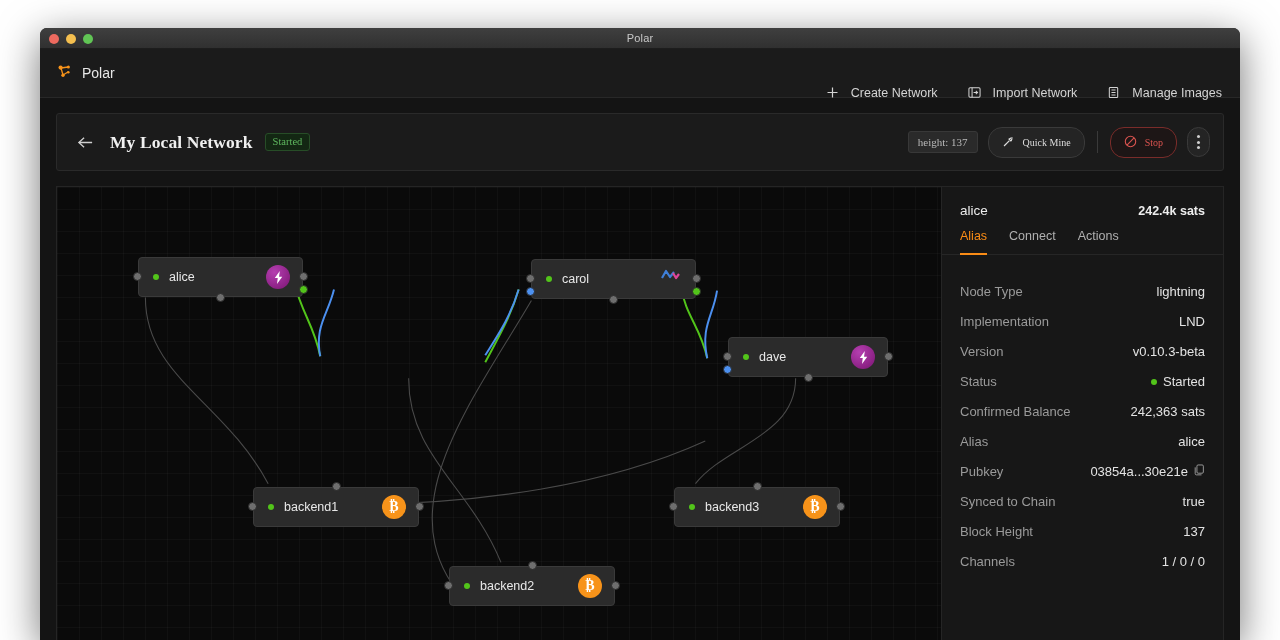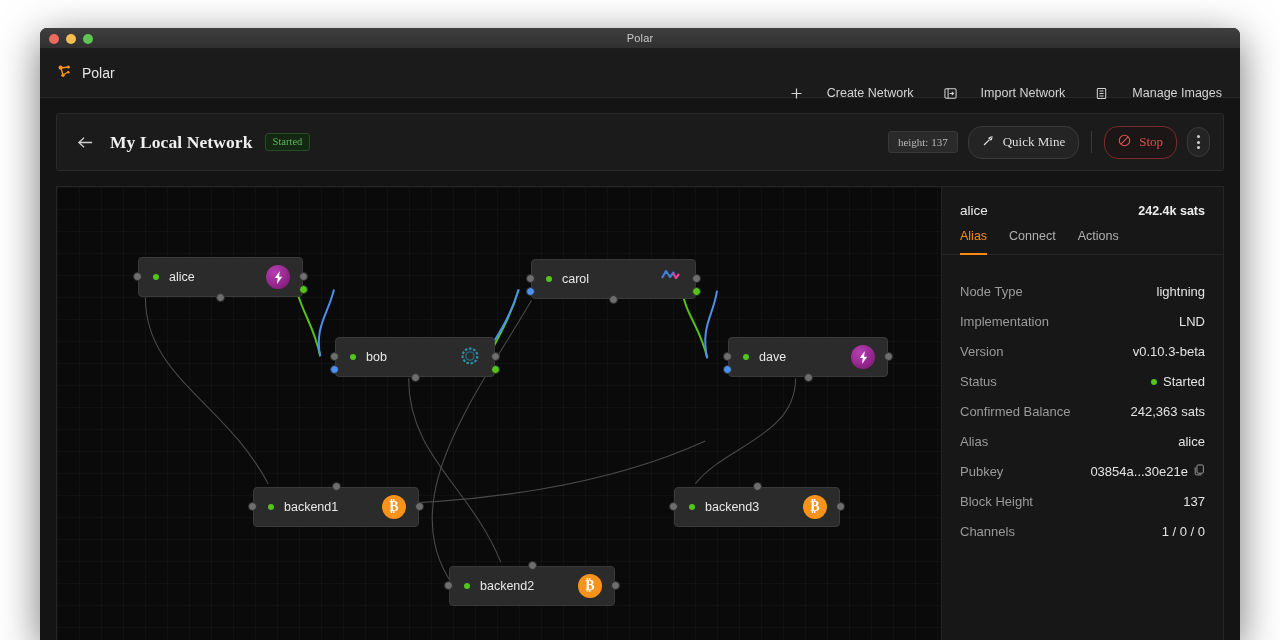--- a/index.html
+++ b/index.html
@@ -49,21 +49,21 @@
     height: 49px;
     background: #1b1b1b;
     border-bottom: 1px solid #282828;
     display: flex; align-items: center;
     padding: 0 18px 0 16px;
   }
   #brand { display: flex; align-items: center; gap: 9px; }
   #brand-label { font-size: 14px; color: #e6e6e6; }
   #header-actions { margin-left: auto; display: flex; align-items: center; gap: 30px; }
   .hdr-action {
-    display: flex; align-items: flex-end; gap: 24px;
+    display: flex; align-items: flex-start; gap: 12px;
     font-size: 12.5px; color: #d4d4d4; cursor: pointer; margin-top: 40px;
   }
   .hdr-action svg { display: block; }
 
   
   #net-bar {
     margin: 15px 16px 0 16px;
     height: 58px;
     background: #1b1b1b;
     border: 1px solid #2a2a2a;
@@ -81,21 +81,21 @@
     border-radius: 3px; padding: 2px 7px 3px;
   }
   #net-right { margin-left: auto; display: flex; align-items: center; gap: 10px; }
   #height-chip {
     font-size: 11px; color: #b9b9b9;
     background: #2a2a2a; border: 1px solid #383838;
     border-radius: 3px; padding: 4px 9px;
   }
   .tb-btn {
     display: flex; align-items: center; gap: 8px;
-    font-size: 13px; color: #ddd;
+    font-size: 10px; color: #ddd;
     background: #242424; border: 1px solid #3a3a3a;
     border-radius: 14px; padding: 7px 13px; cursor: pointer;
   }
   .tb-sep { width: 1px; height: 22px; background: #3a3a3a; margin: 0 2px; }
   .tb-btn.danger { color: #d9534f; border-color: #7a2c2a; background: #1d1616; }
   .tb-btn.icon-only { padding: 7px 9px; }
   .kebab { display: flex; flex-direction: column; gap: 2.5px; align-items: center; }
   .kebab i { width: 3px; height: 3px; border-radius: 50%; background: #cfcfcf; display: block; }
 
   
@@ -360,37 +360,20 @@
           <span class="nicon">
             <span class="icon-eclair">
               <svg width="22" height="16" viewBox="0 0 22 16">
                 <polyline points="2,11 6,4 10,10 14,5" fill="none" stroke="#3f7fd8" stroke-width="2.2" stroke-linejoin="round"></polyline>
                 <polyline points="13,6 16,11 19,7" fill="none" stroke="#e0459a" stroke-width="2.2" stroke-linejoin="round"></polyline>
               </svg>
             </span>
           </span>
         </div>
 
-        <div class="gnode" style="left:278px; top:150px; width:160px;">
-          <span class="h l mid"></span>
-          <span class="h l low blue"></span>
-          <span class="h r mid"></span>
-          <span class="h r low green"></span>
-          <span class="h bot"></span>
-          <span class="statusdot"></span>
-          <span class="nlabel">bob</span>
-          <span class="nicon">
-            <span class="icon-cl">
-              <svg width="22" height="22" viewBox="0 0 22 22">
-                <circle cx="11" cy="11" r="7.4" fill="none" stroke="#2a93a8" stroke-width="2.1" stroke-dasharray="2.6 1.6"></circle>
-                <circle cx="11" cy="11" r="4.1" fill="none" stroke="#1f6f80" stroke-width="1.4"></circle>
-              </svg>
-            </span>
-          </span>
-        </div>
 
         <div class="gnode" style="left:671px; top:150px; width:160px;">
           <span class="h l mid"></span>
           <span class="h l low blue"></span>
           <span class="h r mid"></span>
           <span class="h bot"></span>
           <span class="statusdot"></span>
           <span class="nlabel">dave</span>
           <span class="nicon">
             <span class="icon-lnd">
@@ -480,20 +463,24 @@
               <span>03854a...30e21e</span>
               <span class="copy-ico">
                 <svg width="11" height="12" viewBox="0 0 12 13">
                   <rect x="3.2" y="1" width="7" height="9" rx="1.3" fill="none" stroke="#cfcfcf" stroke-width="1"></rect>
                   <path d="M8.2 11.8 H2.6 A1.3 1.3 0 0 1 1.3 10.5 V3.6" fill="none" stroke="#cfcfcf" stroke-width="1"></path>
                 </svg>
               </span>
             </span>
           </div>
           <div class="sb-row">
+            <span class="sb-k">Synced to Chain</span>
+            <span class="sb-v">true</span>
+          </div>
+          <div class="sb-row">
             <span class="sb-k">Block Height</span>
             <span class="sb-v">137</span>
           </div>
           <div class="sb-row">
             <span class="sb-k">Channels</span>
             <span class="sb-v">1 / 0 / 0</span>
           </div>
 
         </div>
       </div>

